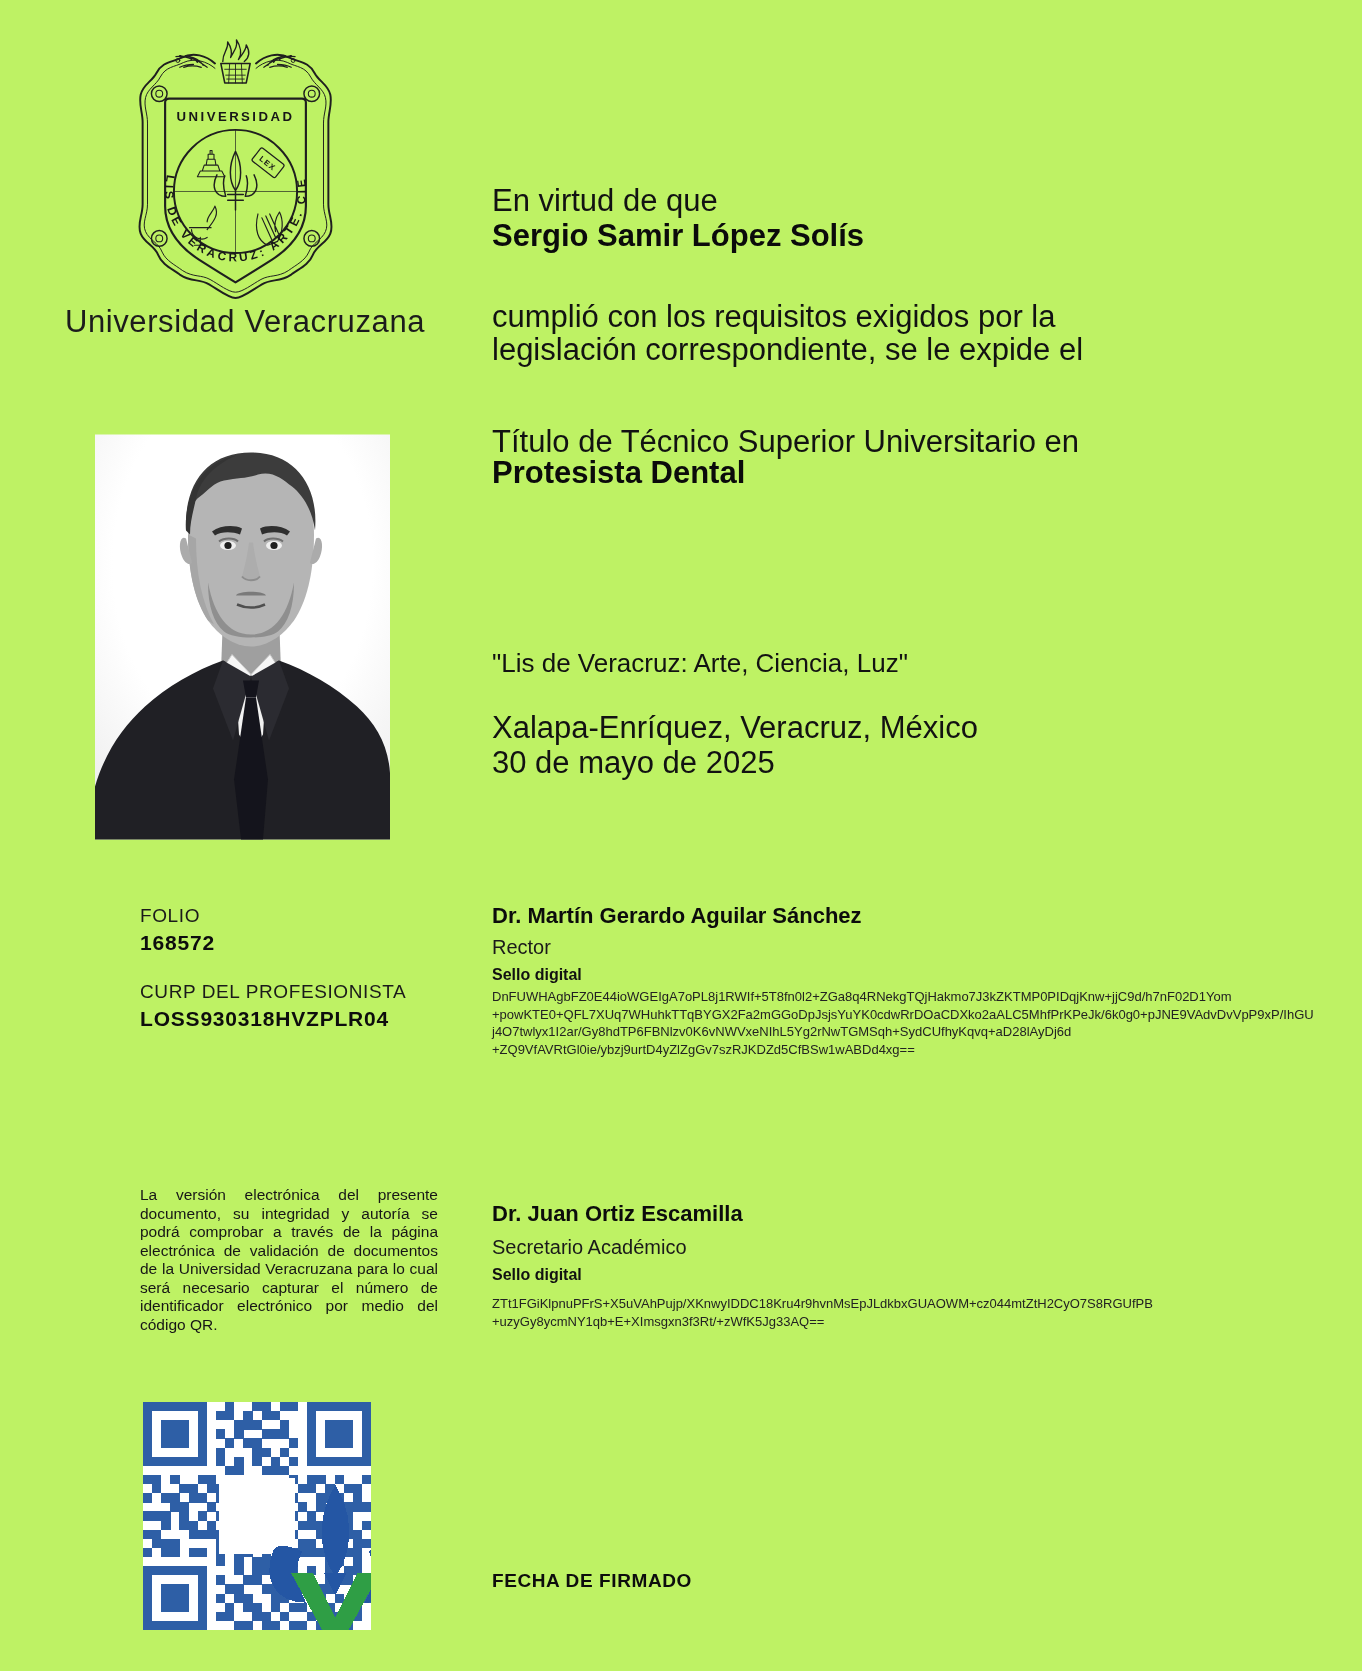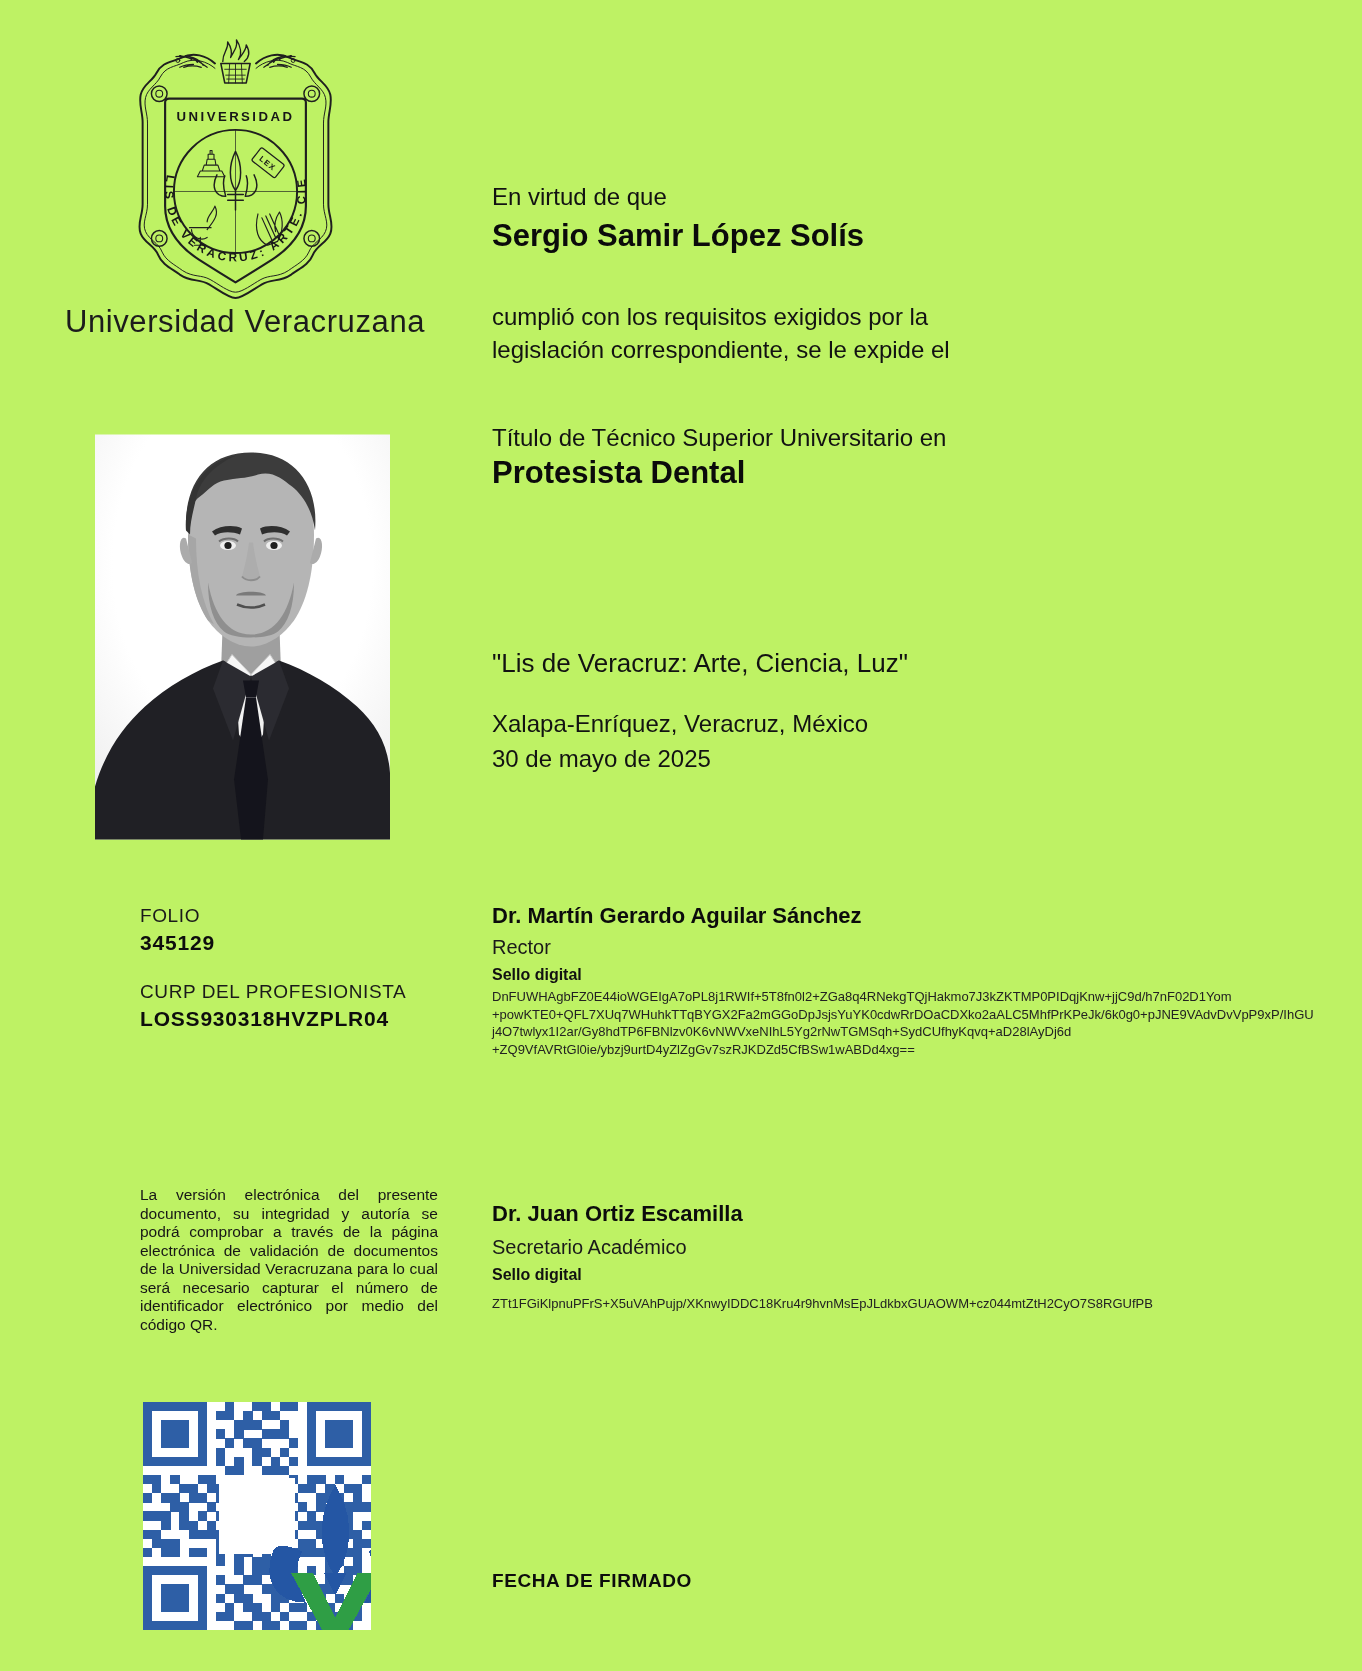--- a/index.html
+++ b/index.html
@@ -20,21 +20,21 @@
   .folio-label{left:140px;top:905px;}
   .folio-value{left:140px;top:931px;}
   .curp-label{left:140px;top:981px;}
   .curp-value{left:140px;top:1007px;}
   .valnote{left:140px;top:1186px;width:298px;font-size:15.5px;line-height:18.5px;
     text-align:justify;color:#161616;}
   .qr{left:143px;top:1402px;width:228px;height:228px;}
   .qr svg{display:block;width:100%;height:100%;}
   
   .rc{left:492px;}
-  .t24{font-size:24px;color:#121212;}
+  .t24{font-size:31px;color:#121212;}
   .big{font-size:31px;font-weight:bold;color:#0b0b0b;}
   .preamble{top:183px;}
   .student{top:218px;}
   .bodytxt{top:300px;line-height:33px;}
   .degree-intro{top:424px;}
   .degree-name{top:455px;}
   .motto{top:648px;font-size:26px;}
   .place{top:710px;}
   .dateline{top:745px;}
   .sname{font-size:22px;font-weight:bold;color:#0c0c0c;}
@@ -162,41 +162,42 @@
   <div class="abs rc t24 bodytxt">
     <div>cumplió con los requisitos exigidos por la</div>
     <div>legislación correspondiente, se le expide el</div>
   </div>
   <div class="abs rc big degree-name">Protesista Dental</div>
   <div class="abs rc t24 motto">"Lis de Veracruz: Arte, Ciencia, Luz"</div>
   <div class="abs rc t24 place">Xalapa-Enríquez, Veracruz, México</div>
   <div class="abs rc t24 dateline">30 de mayo de 2025</div>
 
   <div class="abs cap folio-label">FOLIO</div>
-  <div class="abs capval folio-value">345129</div>
+  <div class="abs capval folio-value">168572</div>
   <div class="abs cap curp-label">CURP DEL PROFESIONISTA</div>
   <div class="abs capval curp-value">LOSS930318HVZPLR04</div>
 
   <div class="abs rc sname s1-name">Dr. Martín Gerardo Aguilar Sánchez</div>
   <div class="abs rc srole s1-role">Rector</div>
   <div class="abs rc slabel s1-label">Sello digital</div>
   <div class="abs rc seal s1-seal">
     <div>DnFUWHAgbFZ0E44ioWGEIgA7oPL8j1RWIf+5T8fn0l2+ZGa8q4RNekgTQjHakmo7J3kZKTMP0PIDqjKnw+jjC9d/h7nF02D1Yom</div>
     <div>+powKTE0+QFL7XUq7WHuhkTTqBYGX2Fa2mGGoDpJsjsYuYK0cdwRrDOaCDXko2aALC5MhfPrKPeJk/6k0g0+pJNE9VAdvDvVpP9xP/IhGU</div>
     <div>j4O7twlyx1I2ar/Gy8hdTP6FBNlzv0K6vNWVxeNIhL5Yg2rNwTGMSqh+SydCUfhyKqvq+aD28lAyDj6d</div>
     <div>+ZQ9VfAVRtGl0ie/ybzj9urtD4yZlZgGv7szRJKDZd5CfBSw1wABDd4xg==</div>
   </div>
 
   <div class="abs valnote">La versión electrónica del presente documento, su integridad y autoría se podrá comprobar a través de la página electrónica de validación de documentos de la Universidad Veracruzana para lo cual será necesario capturar el número de identificador electrónico por medio del código QR.</div>
 
   <div class="abs rc sname s2-name">Dr. Juan Ortiz Escamilla</div>
   <div class="abs rc srole s2-role">Secretario Académico</div>
   <div class="abs rc slabel s2-label">Sello digital</div>
   <div class="abs rc seal s2-seal">
     <div>ZTt1FGiKlpnuPFrS+X5uVAhPujp/XKnwyIDDC18Kru4r9hvnMsEpJLdkbxGUAOWM+cz044mtZtH2CyO7S8RGUfPB</div>
+    <div>+uzyGy8ycmNY1qb+E+XImsgxn3f3Rt/+zWfK5Jg33AQ==</div>
   </div>
 
   <div class="abs qr">
     <svg viewBox="0 0 25 25" shape-rendering="crispEdges" aria-hidden="true">
       <rect width="25" height="25" fill="#ffffff"></rect>
       <g fill="#2e5fa6">
           <rect x="0" y="0" width="1.02" height="1.02"></rect>
           <rect x="1" y="0" width="1.02" height="1.02"></rect>
           <rect x="2" y="0" width="1.02" height="1.02"></rect>
           <rect x="3" y="0" width="1.02" height="1.02"></rect>

